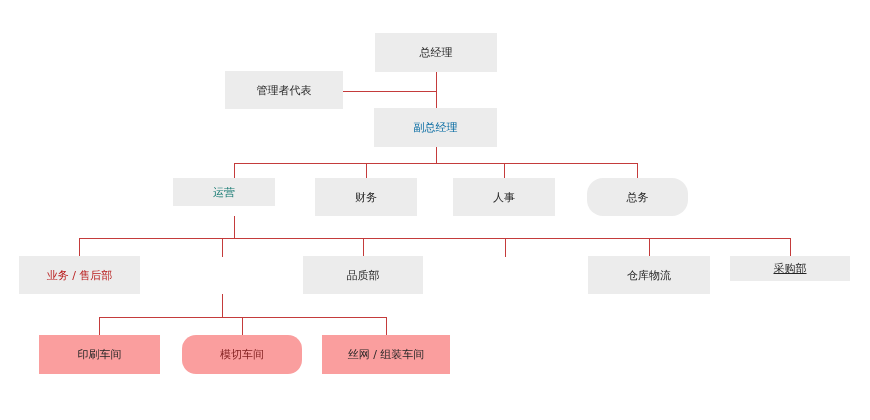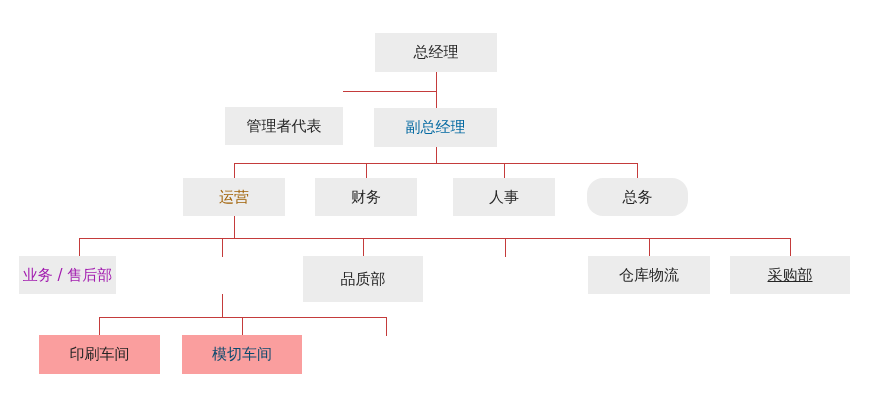--- a/index.html
+++ b/index.html
@@ -13,21 +13,21 @@
     height: 420px;
     background: #ffffff;
     overflow: hidden;
     font-family: "DejaVu Sans", sans-serif;
   }
   .node {
     position: absolute;
     display: flex;
     align-items: center;
     justify-content: center;
-    font-size: 15px;
+    font-size: 11px;
     line-height: 1;
     white-space: nowrap;
     box-sizing: border-box;
     text-align: right;
   }
   .edge {
     position: absolute;
   }
 </style>
 </head>
@@ -49,25 +49,26 @@
     <div class="edge" style="left: 363px; top: 238px; width: 1px; height: 19px; background: rgb(196, 59, 59);"></div>
     <div class="edge" style="left: 505px; top: 238px; width: 1px; height: 19px; background: rgb(196, 59, 59);"></div>
     <div class="edge" style="left: 649px; top: 238px; width: 1px; height: 19px; background: rgb(196, 59, 59);"></div>
     <div class="edge" style="left: 790px; top: 238px; width: 1px; height: 19px; background: rgb(196, 59, 59);"></div>
     <div class="edge" style="left: 222px; top: 294px; width: 1px; height: 24px; background: rgb(196, 59, 59);"></div>
     <div class="edge" style="left: 99px; top: 317px; width: 288px; height: 1px; background: rgb(196, 59, 59);"></div>
     <div class="edge" style="left: 99px; top: 317px; width: 1px; height: 19px; background: rgb(196, 59, 59);"></div>
     <div class="edge" style="left: 242px; top: 317px; width: 1px; height: 19px; background: rgb(196, 59, 59);"></div>
     <div class="edge" style="left: 386px; top: 317px; width: 1px; height: 19px; background: rgb(196, 59, 59);"></div>
     <div class="node" style="left: 375px; top: 33px; width: 122px; height: 39px; background: rgb(236, 236, 236); color: rgb(38, 38, 38);">总经理</div>
-    <div class="node" style="left: 225px; top: 71px; width: 118px; height: 38px; background: rgb(236, 236, 236); color: rgb(38, 38, 38); margin-top: 36px;">管理者代表</div>
+    <div class="node" style="left: 225px; top: 71px; width: 118px; height: 38px; background: rgb(236, 236, 236); color: rgb(38, 38, 38);">管理者代表</div>
     <div class="node" style="left: 374px; top: 108px; width: 123px; height: 39px; background: rgb(236, 236, 236); color: #0369a1;">副总经理</div>
-    <div class="node" style="left: 183px; top: 178px; width: 102px; height: 38px; background: rgb(236, 236, 236); color: #a16207;">运营</div>
+    <div class="node" style="left: 173px; top: 178px; width: 102px; height: 28px; background: rgb(236, 236, 236); color: #0f766e;">运营</div>
     <div class="node" style="left: 315px; top: 178px; width: 102px; height: 38px; background: rgb(236, 236, 236); color: rgb(38, 38, 38);">财务</div>
     <div class="node" style="left: 453px; top: 178px; width: 102px; height: 38px; background: rgb(236, 236, 236); color: rgb(38, 38, 38);">人事</div>
     <div class="node" style="left: 587px; top: 178px; width: 101px; height: 38px; background: rgb(236, 236, 236); color: rgb(38, 38, 38); border-radius: 16px;">总务</div>
-    <div class="node" style="left: 19px; top: 256px; width: 97px; height: 38px; background: rgb(236, 236, 236); color: #a21caf;">业务 / 售后部</div>
-    <div class="node" style="left: 303px; top: 256px; width: 120px; height: 46px; background: rgb(236, 236, 236); color: rgb(38, 38, 38);">品质部</div>
+    <div class="node" style="left: 19px; top: 256px; width: 121px; height: 38px; background: rgb(236, 236, 236); color: #b91c1c;">业务 / 售后部</div>
+    <div class="node" style="left: 303px; top: 256px; width: 120px; height: 38px; background: rgb(236, 236, 236); color: rgb(38, 38, 38);">品质部</div>
     <div class="node" style="left: 588px; top: 256px; width: 122px; height: 38px; background: rgb(236, 236, 236); color: rgb(38, 38, 38);">仓库物流</div>
-    <div class="node" style="left: 730px; top: 256px; width: 120px; height: 38px; background: rgb(236, 236, 236); color: rgb(38, 38, 38); text-decoration: underline;">采购部</div>
+    <div class="node" style="left: 730px; top: 256px; width: 120px; height: 25px; background: rgb(236, 236, 236); color: rgb(38, 38, 38); text-decoration: underline;">采购部</div>
     <div class="node" style="left: 39px; top: 335px; width: 121px; height: 39px; background: rgb(250, 158, 158); color: rgb(38, 38, 38);">印刷车间</div>
-    <div class="node" style="left: 182px; top: 335px; width: 120px; height: 39px; background: rgb(250, 158, 158); color: #0c4a6e;">模切车间</div>
+    <div class="node" style="left: 182px; top: 335px; width: 120px; height: 39px; background: rgb(250, 158, 158); color: #7f1d1d; border-radius: 14px;">模切车间</div>
+    <div class="node" style="left: 322px; top: 335px; width: 128px; height: 39px; background: rgb(250, 158, 158); color: rgb(38, 38, 38);">丝网 / 组装车间</div>
   </div>
 
 </body></html>

